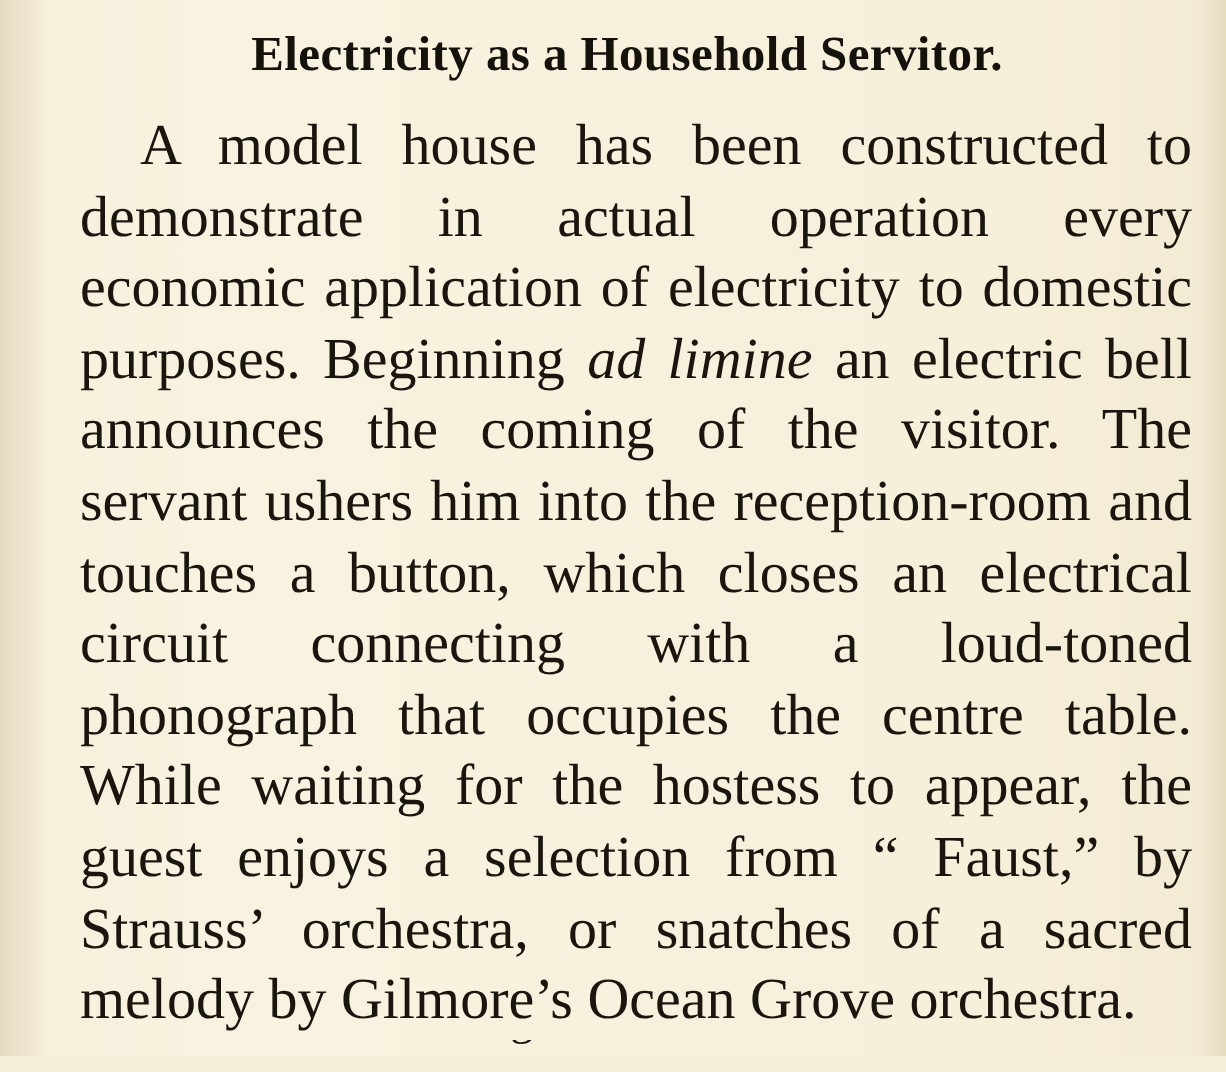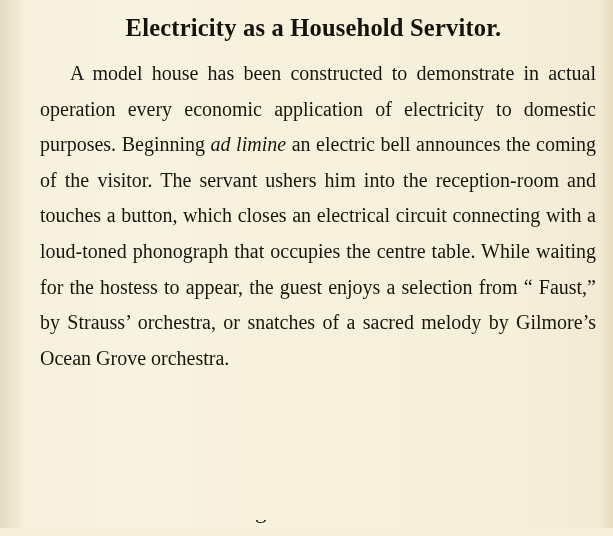--- a/index.html
+++ b/index.html
@@ -36,21 +36,21 @@
     font-size: 24.5px;
     font-weight: bold;
     text-align: center;
     color: #15120c;
     letter-spacing: 0.2px;
     margin: 0 0 14px 0;
     padding-right: 8px;
     font-family: "Liberation Serif", serif;
   }
   .body-text {
-    font-size: 20px;
+    font-size: 29px;
     line-height: 35.6px;
     color: #1a160e;
     text-align: justify;
     text-justify: inter-word;
     margin: 0;
     padding: 0 0 0 0;
     width: 556px;
     font-family: "Liberation Serif", serif;
   }
   .indent {

